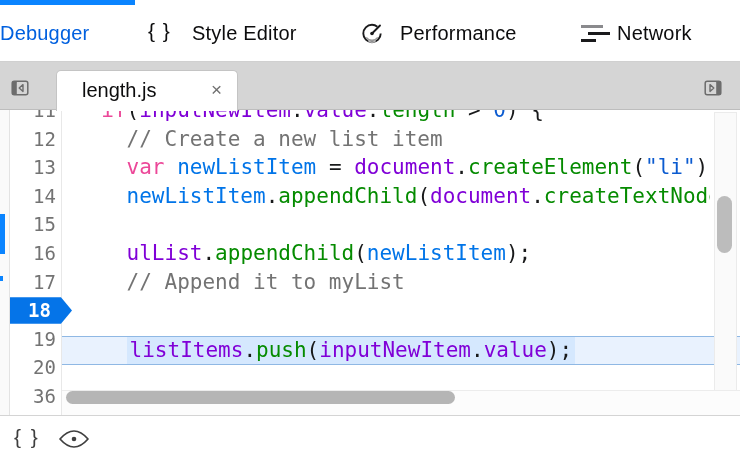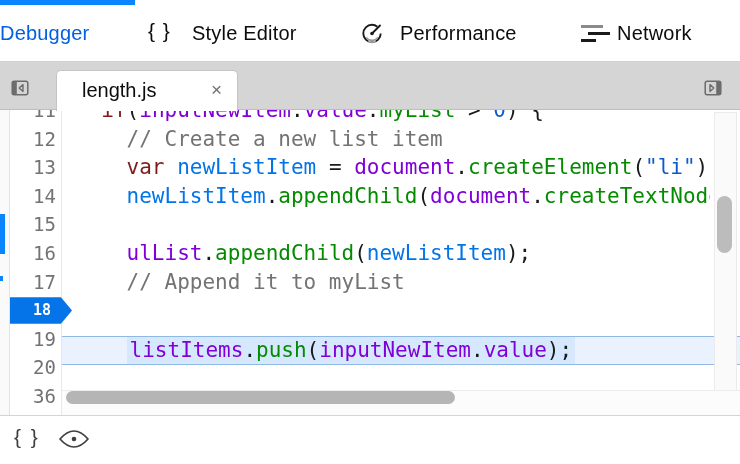--- a/index.html
+++ b/index.html
@@ -47,32 +47,32 @@
   .sliver2 { position:absolute; left:0; top:166px; width:3px; height:5px;  background:#0a84ff; }
 
   .gutter { position:absolute; left:10px; top:0; width:52px; height:305px;
             background:#fff; border-right:1px solid #e8e8e8; z-index:5; }
   .gutter-inner { transform:translateY(-14px); }
   .gutter-row { position:relative; height:28.6px; line-height:28.6px; text-align:right;
                 padding-right:5px; font-size:19px; color:#737373; }
   .gutter-row.hl { color:transparent; }
   .paused-marker { position:absolute; left:-7px; top:1px; height:26.5px; width:69px;
                    background:#0574e8; color:#fff; font-weight:bold; text-align:right;
-                   padding-right:21px; line-height:26.5px; font-size:15px;
+                   padding-right:21px; line-height:26.5px; font-size:19px;
                    clip-path:polygon(0 0,84% 0,100% 50%,84% 100%,0 100%); z-index:7; }
 
   .code-pane { position:absolute; left:62px; top:0; width:678px; height:305px; overflow:hidden; }
   .code-inner { transform:translateY(-14px); }
   .code-row { height:28.6px; line-height:28.6px; font-size:21px; color:#18191a; }
   .code-row.hl { background:#e9f2fe; border-top:1px solid #8fb8e4; border-bottom:1px solid #8fb8e4;
                  line-height:26.6px;margin-top:40px; }
   .code-clip { width:648px; height:100%; overflow:hidden; white-space:pre; padding-left:14px; }
   .hl-text { background:rgba(10,132,255,0.09); padding:1px 3px 2px 3px; }
 
-  .tk-kw  { color:#7f1d1d; }
+  .tk-kw  { color:#ec4899; }
   .tk-vr  { color:#8000d7; }
   .tk-df  { color:#0074e8; }
   .tk-pr  { color:#058b00; }
   .tk-st  { color:#0b5bd0; }
   .tk-num { color:#0b5bd0; }
   .tk-cm  { color:#737373; }
   .tk-pl  { color:#18191a; }
 
   
   .vtrack { position:absolute; left:714px; top:2px; width:23px; height:283px;
@@ -160,21 +160,21 @@
           <div class="gutter-row">19</div>
           <div class="gutter-row">20</div>
           <div class="gutter-row">36</div>
           <div class="gutter-row">22</div>
         </div>
     </div>
 
     <div class="code-pane">
       <div class="code-inner">
           <div class="code-row">
-            <div class="code-clip"><span class="tk-pl">  </span><span><span class="tk-kw">if</span><span class="tk-pl">(</span><span class="tk-vr">inputNewItem</span><span class="tk-pl">.</span><span class="tk-vr">value</span><span class="tk-pl">.</span><span class="tk-pr">myList</span><span class="tk-pl"> &gt; </span><span class="tk-num">0</span><span class="tk-pl">) {</span></span></div>
+            <div class="code-clip"><span class="tk-pl">  </span><span><span class="tk-kw">if</span><span class="tk-pl">(</span><span class="tk-vr">inputNewItem</span><span class="tk-pl">.</span><span class="tk-vr">value</span><span class="tk-pl">.</span><span class="tk-pr">length</span><span class="tk-pl"> &gt; </span><span class="tk-num">0</span><span class="tk-pl">) {</span></span></div>
           </div>
           <div class="code-row">
             <div class="code-clip"><span class="tk-pl">    </span><span><span class="tk-cm">// Create a new list item</span></span></div>
           </div>
           <div class="code-row">
             <div class="code-clip"><span class="tk-pl">    </span><span><span class="tk-kw">var</span><span class="tk-pl"> </span><span class="tk-df">newListItem</span><span class="tk-pl"> = </span><span class="tk-vr">document</span><span class="tk-pl">.</span><span class="tk-pr">createElement</span><span class="tk-pl">(</span><span class="tk-st">"li"</span><span class="tk-pl">);</span></span></div>
           </div>
           <div class="code-row">
             <div class="code-clip"><span class="tk-pl">    </span><span><span class="tk-df">newListItem</span><span class="tk-pl">.</span><span class="tk-pr">appendChild</span><span class="tk-pl">(</span><span class="tk-vr">document</span><span class="tk-pl">.</span><span class="tk-pr">createTextNode</span></span></div>
           </div>

